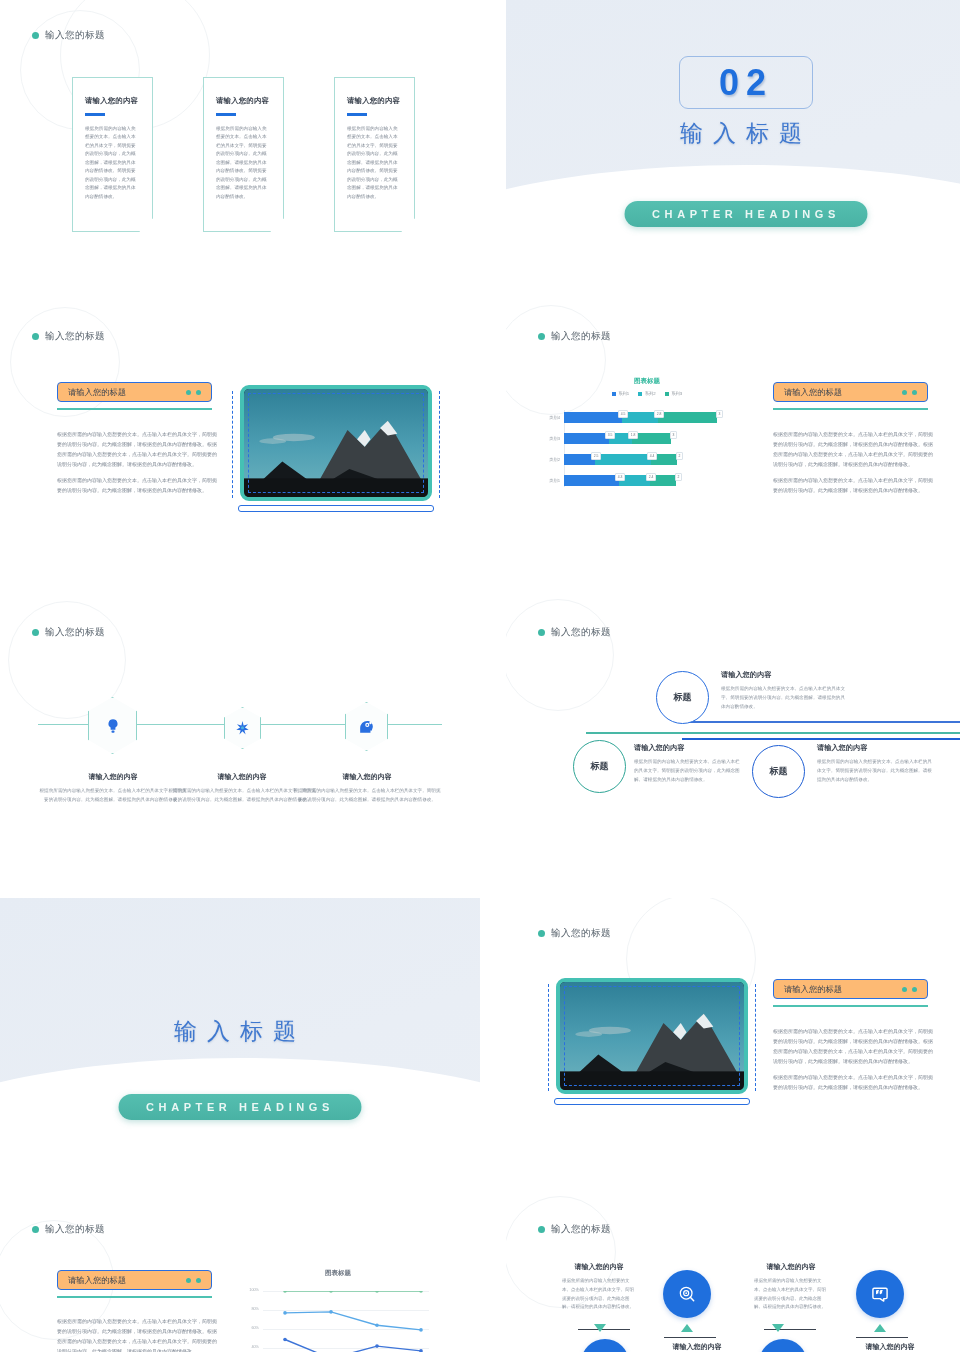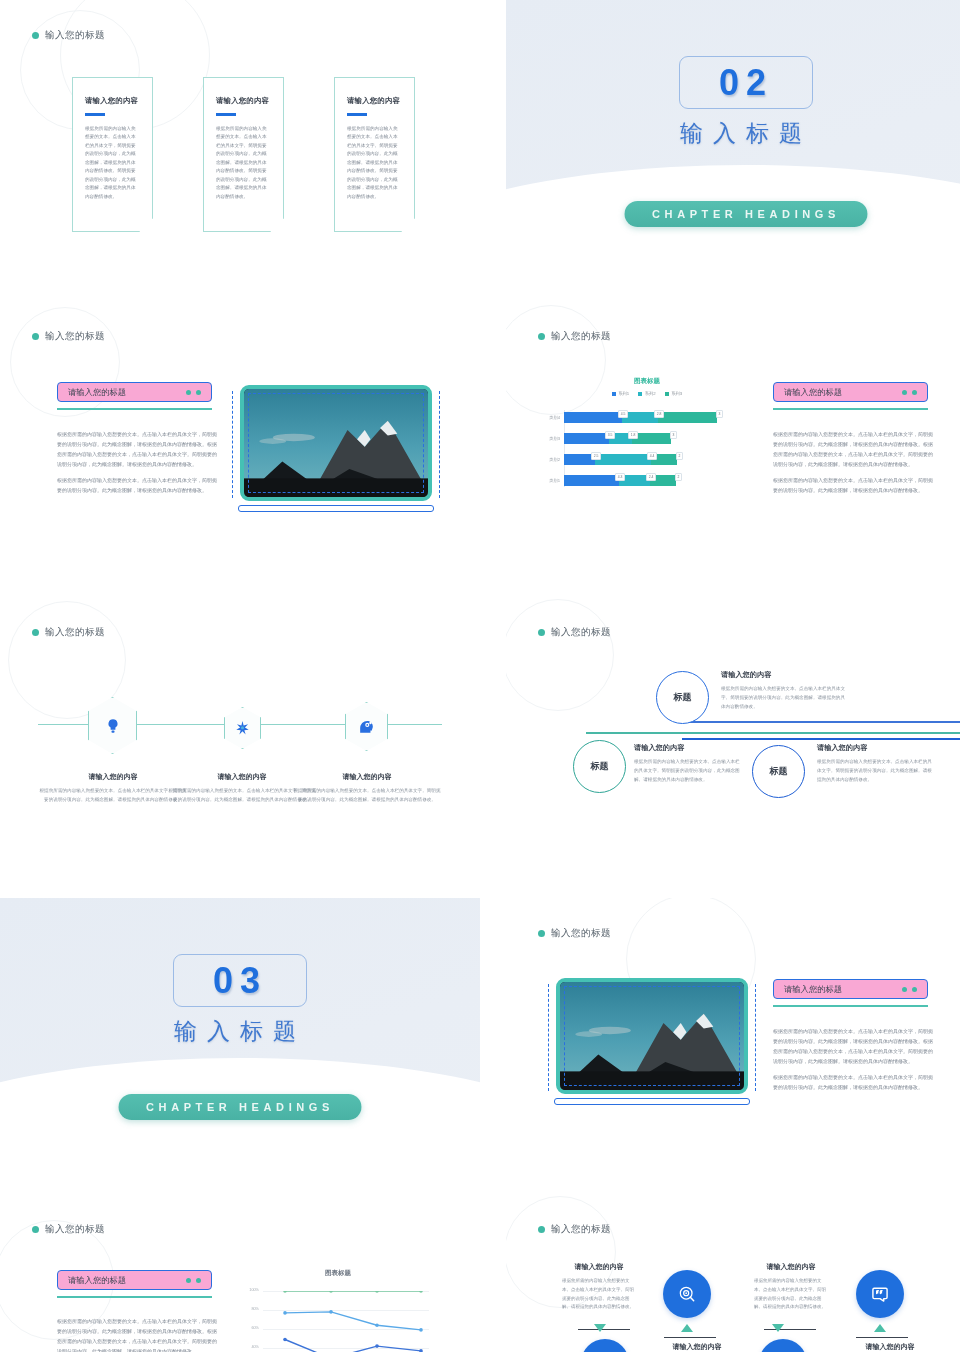--- a/index.html
+++ b/index.html
@@ -48,21 +48,21 @@
   .ch-band { position:absolute; left:50%; transform:translateX(-50%); bottom:48px;
      width:243px; height:26px; border-radius:13px;
      background:linear-gradient(180deg,#55bfb0 0%,#49b2a4 100%);
      display:flex; align-items:center; justify-content:center;
      box-shadow:0 2px 6px rgba(80,170,160,.35); }
   .ch-band span { font-size:11px; color:#eaf7f4; letter-spacing:4.6px; font-weight:bold;text-align:right; }
 
   
   .pill-wrap { position:absolute; }
   .pill { border:1.3px solid #2a6fe0; border-radius:4px; height:20px;
-     display:flex; align-items:center; padding:0 10px; background:#f9a8d4; }
+     display:flex; align-items:center; padding:0 10px; background:#fdba74; }
   .pill .p-tx { font-size:8.3px; color:#3a4350; flex:1; }
   .pill .pd { width:5px; height:5px; border-radius:50%; background:#3fb9a5; margin-left:5px;}
   .pill .pd.b { background:#3fb9a5; }
   .pill-rule { height:1.6px; background:#4ec2b2; margin-top:6px; }
 
   .para { font-size:5px; line-height:2.0; color:#7b8490; }
   .para p + p { margin-top:6px; }
 
   
   .laptop { position:absolute; }
@@ -382,23 +382,20 @@
       <span>标题</span>
     </div>
     <div class="rtx" style="left:311px;top:146px;width:118px;">
       <div class="t">请输入您的内容</div>
       <div class="b">根据您所需的内容输入您想要的文本。点击输入本栏的具体文字。简明扼要的说明分项内容。此为概念图解。请根据您的具体内容酌情修改。</div>
     </div>
   </div>
 
   <div class="slide chapter">
     <div class="curve"></div>
-    <div class="ch-box">
-      <span class="ch-num">03</span>
-    </div>
     <div class="ch-title">输入标题</div>
     <div class="ch-band">
       <span>CHAPTER HEADINGS</span>
     </div>
   </div>
 
   <div class="slide">
     <div class="ghost" style="left:120px;top:-4px;width:130px;height:130px;"></div>
     <div class="dot-title">
       <span class="dot"></span>

